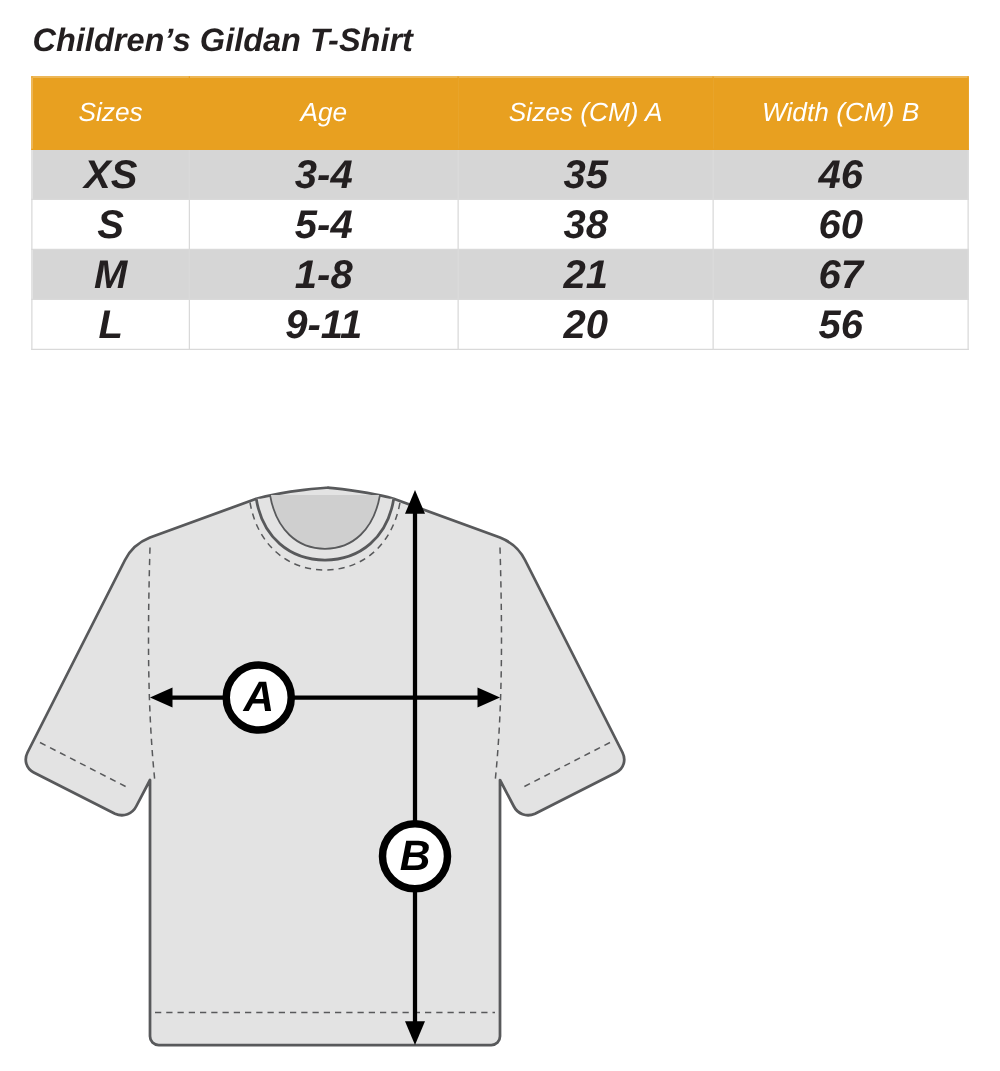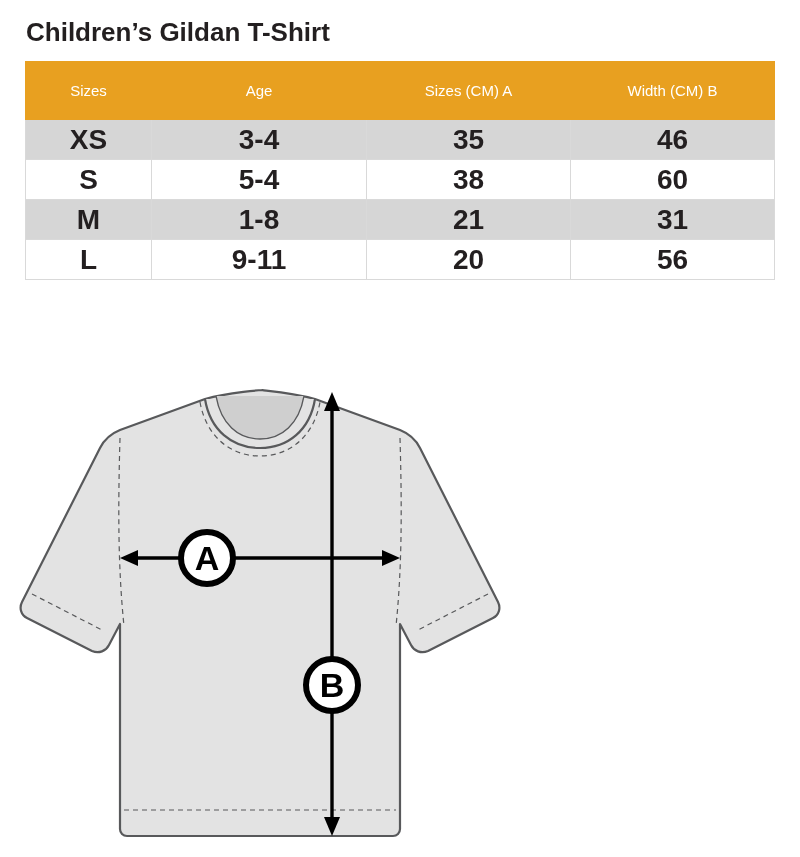--- a/index.html
+++ b/index.html
@@ -14,20 +14,21 @@
     font-family: "Liberation Sans", sans-serif;
     color: #231f20;
     position: relative;
     overflow: hidden;
   }
 
   .page {
     width: 656px;
     height: 857px;
     position: relative;
+    font-style: italic;
   }
 
   
   .title {
     position: absolute;
     left: 26px;
     top: 17px;
     font-size: 26px;
     font-weight: bold;
     letter-spacing: 0px;
@@ -46,27 +47,27 @@
   }
   .size-table th,
   .size-table td {
     border: 1px solid #d9d9d9;
     text-align: center;
     padding: 0;
   }
   .size-table thead th {
     background: #e8a020;
     color: #ffffff;
-    font-size: 15px;
+    font-size: 21px;
     font-weight: normal;
     height: 58px;
     border-color: #e8a020;
   }
   .size-table tbody td {
-    font-size: 28px;
+    font-size: 32px;
     font-weight: bold;
     height: 40px;
     color: #231f20;
     background: #ffffff;
   }
   .size-table tbody tr.alt td {
     background: #d6d6d6;
   }
   .col-size  { width: 126px; }
   .col-age   { width: 215px; }
@@ -115,21 +116,21 @@
       <tr>
         <td>S</td>
         <td>5-4</td>
         <td>38</td>
         <td>60</td>
       </tr>
       <tr class="alt">
         <td>M</td>
         <td>1-8</td>
         <td>21</td>
-        <td>31</td>
+        <td>67</td>
       </tr>
       <tr>
         <td>L</td>
         <td>9-11</td>
         <td>20</td>
         <td>56</td>
       </tr>
     </tbody>
   </table>
 

